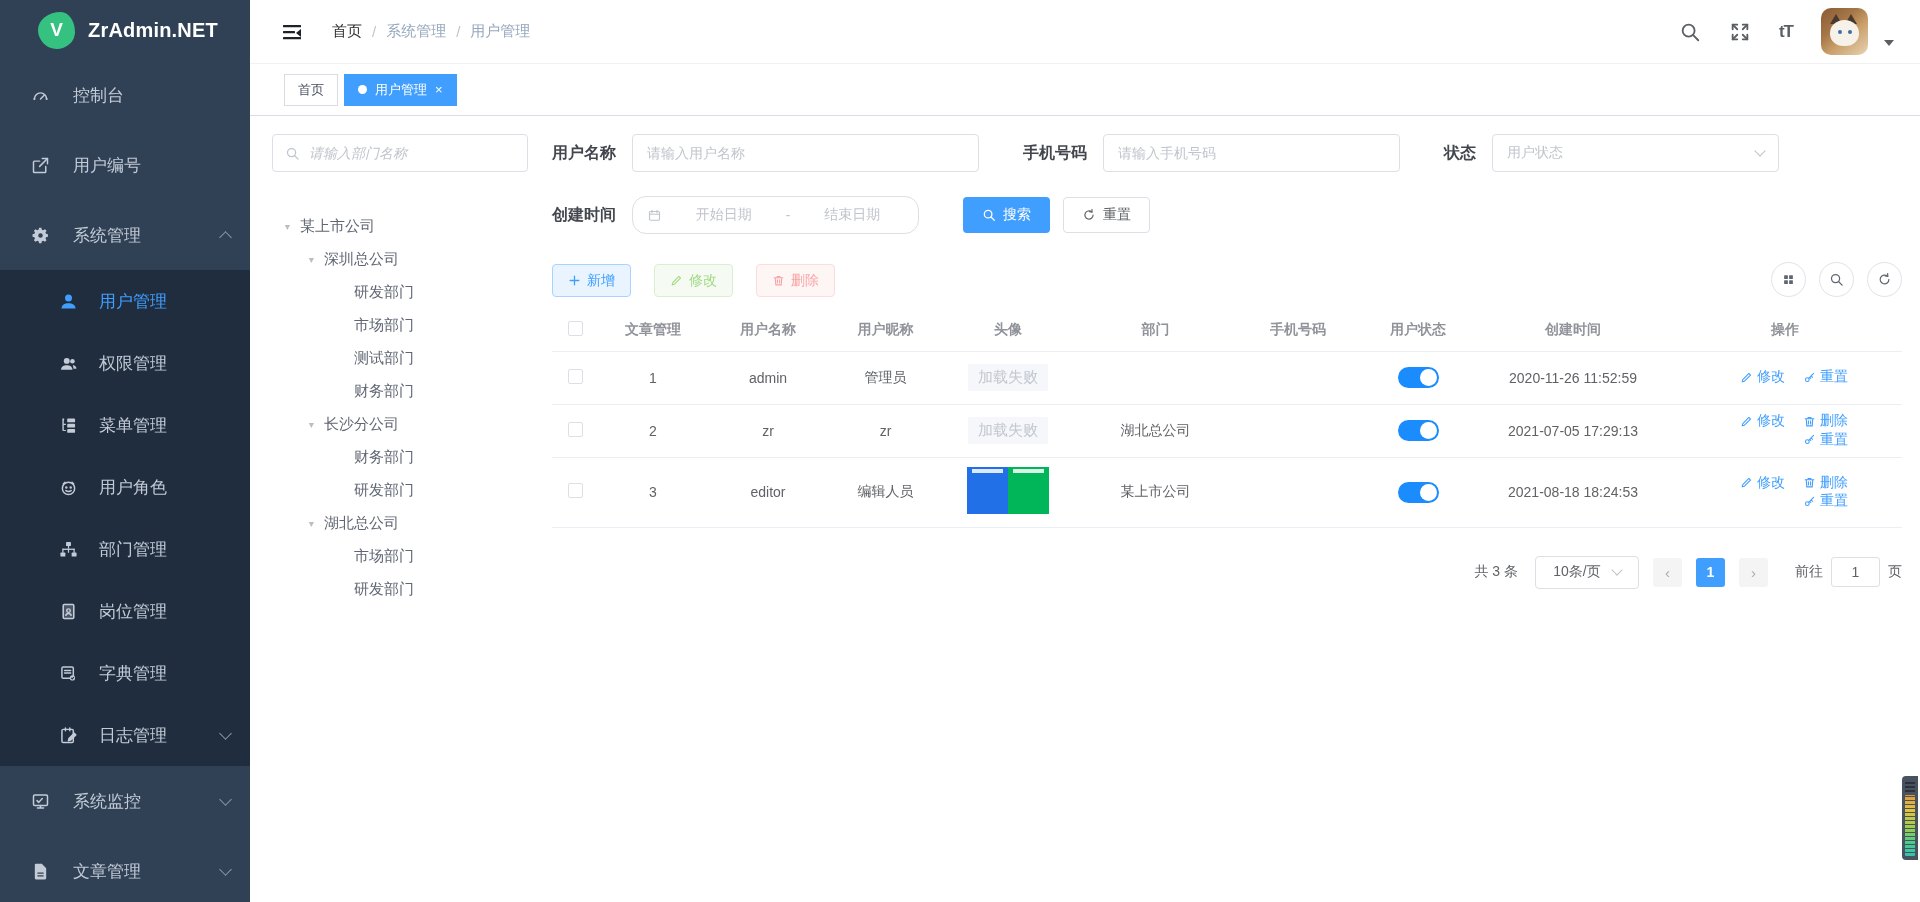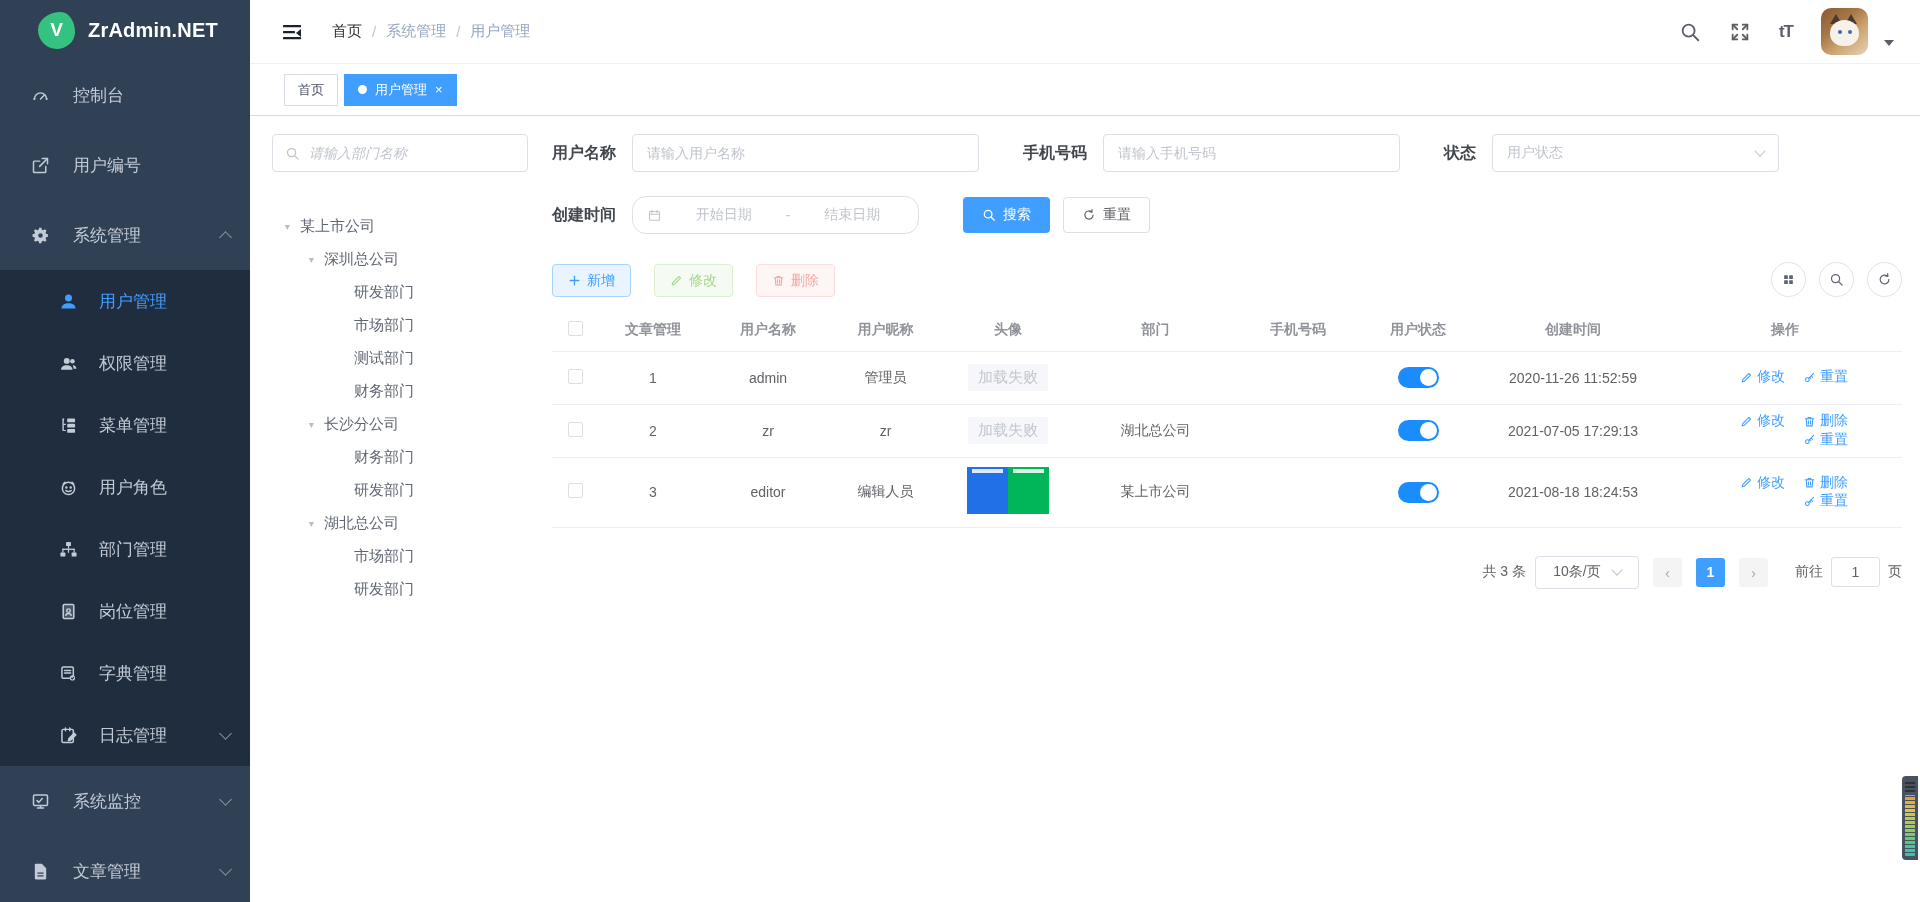--- a/index.html
+++ b/index.html
@@ -126,21 +126,21 @@
   .switch::after { content:""; position:absolute; right:2px; top:2px; width:17px; height:17px;
     border-radius:50%; background:#fff; }
   .op-cell { text-align:right; padding-right:54px; }
   .op-link { color:#409eff; cursor:pointer; display:inline-flex; align-items:center; gap:4px; margin-left:14px;
     font-size:14px; white-space:nowrap; }
   .op-link svg { width:13px; height:13px; }
 
   
   .pagination { display:flex; align-items:center; justify-content:flex-end; margin-top:28px; gap:9px;
     font-size:14px; color:#606266; }
-  .pg-total { }
+  .pg-total { margin-right:8px; }
   .pg-size { width:104px; height:33px; border:1px solid #dcdfe6; border-radius:4px; display:flex;
     align-items:center; justify-content:center; gap:12px; color:#606266; cursor:pointer; }
   .pg-btn { width:29px; height:29px; border-radius:3px; background:#f4f4f5; color:#a8abb2; display:flex;
     align-items:center; justify-content:center; font-size:15px; cursor:pointer; margin-left:5px; }
   .pg-page { width:29px; height:29px; border-radius:3px; background:#409eff; color:#fff; display:flex;
     align-items:center; justify-content:center; font-weight:700; margin-left:5px; cursor:pointer; }
   .pg-goto { display:flex; align-items:center; gap:8px; margin-left:18px; }
   .pg-goto input { width:49px; height:30px; border:1px solid #dcdfe6; border-radius:3px; text-align:center;
     font-size:14px; color:#606266; outline:none; font-family:inherit; }
 

